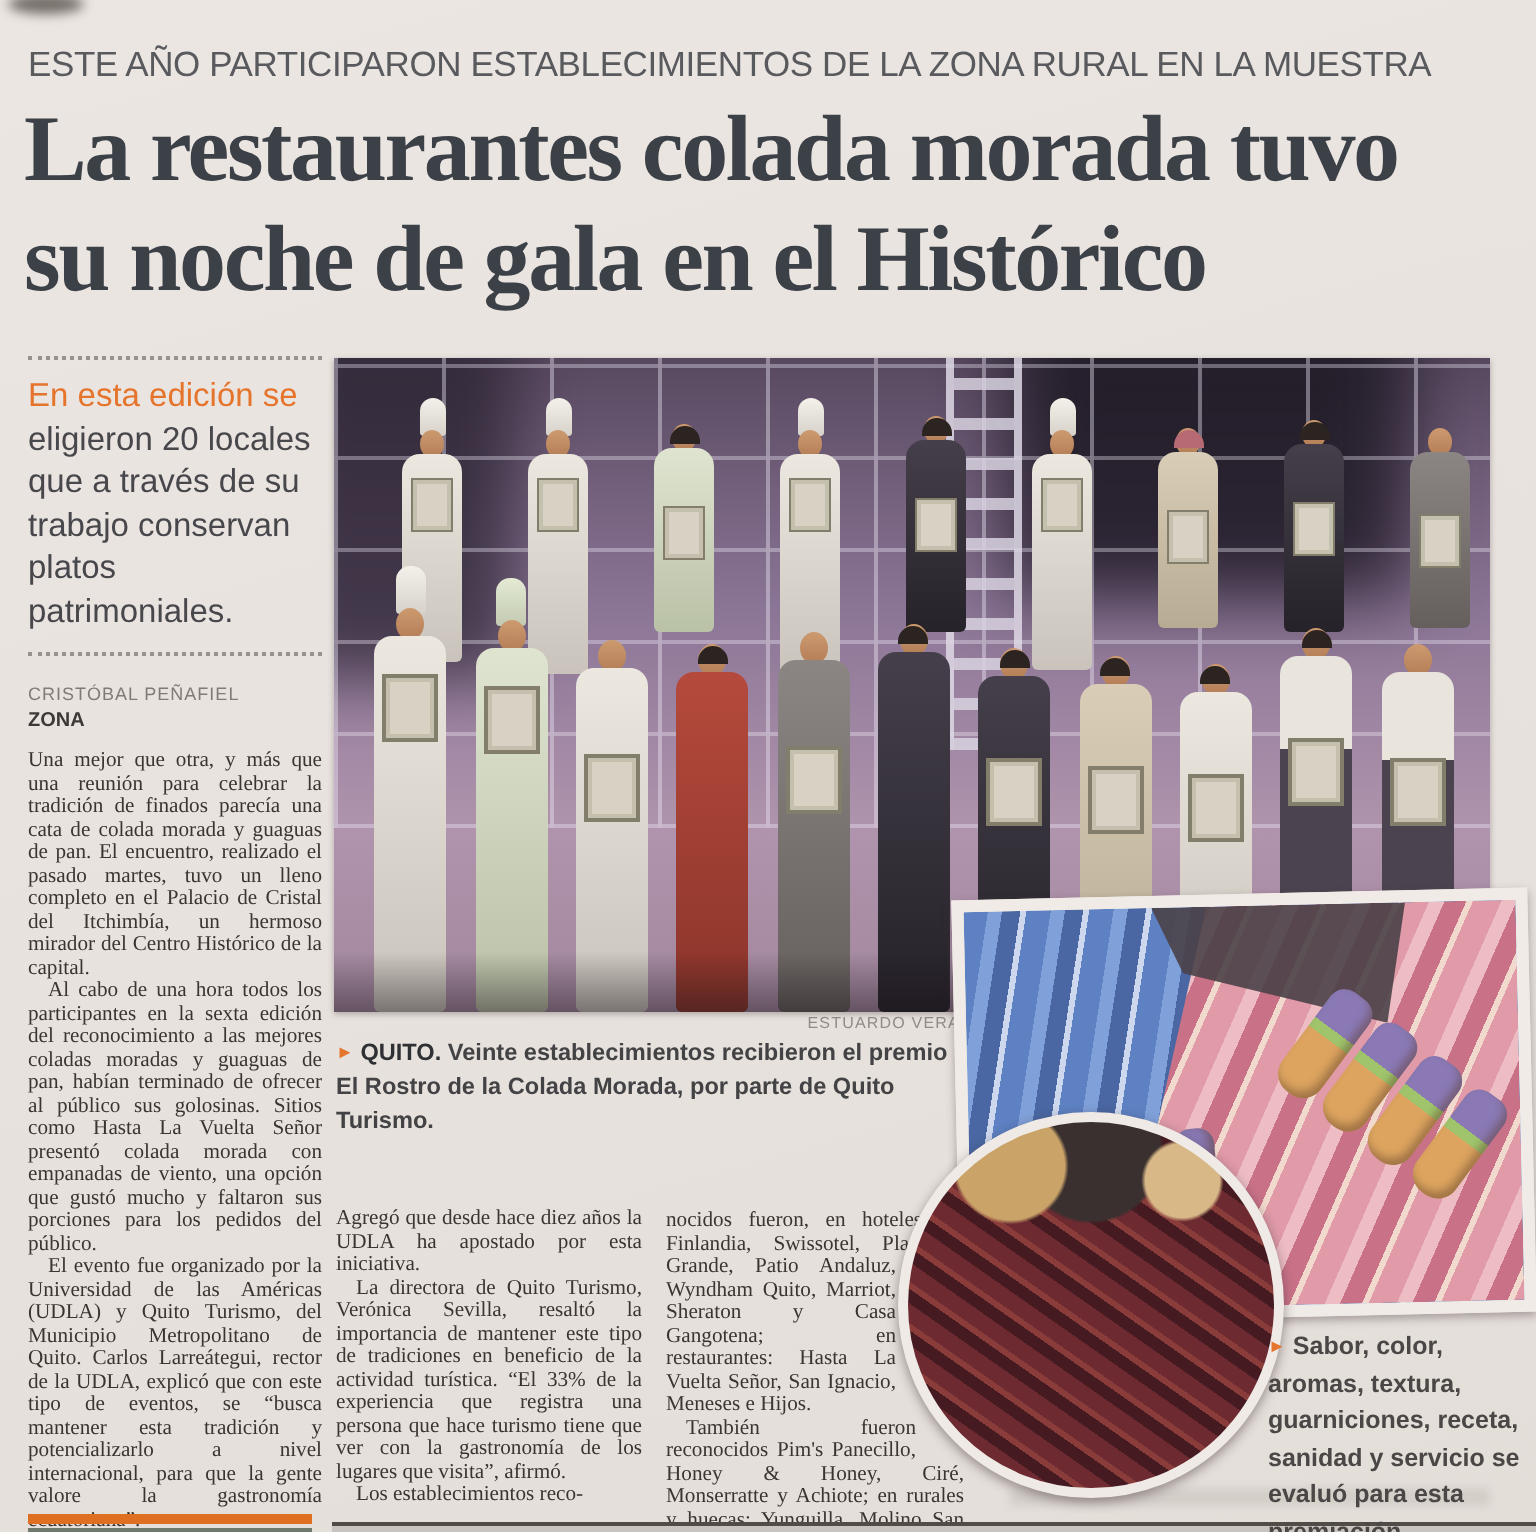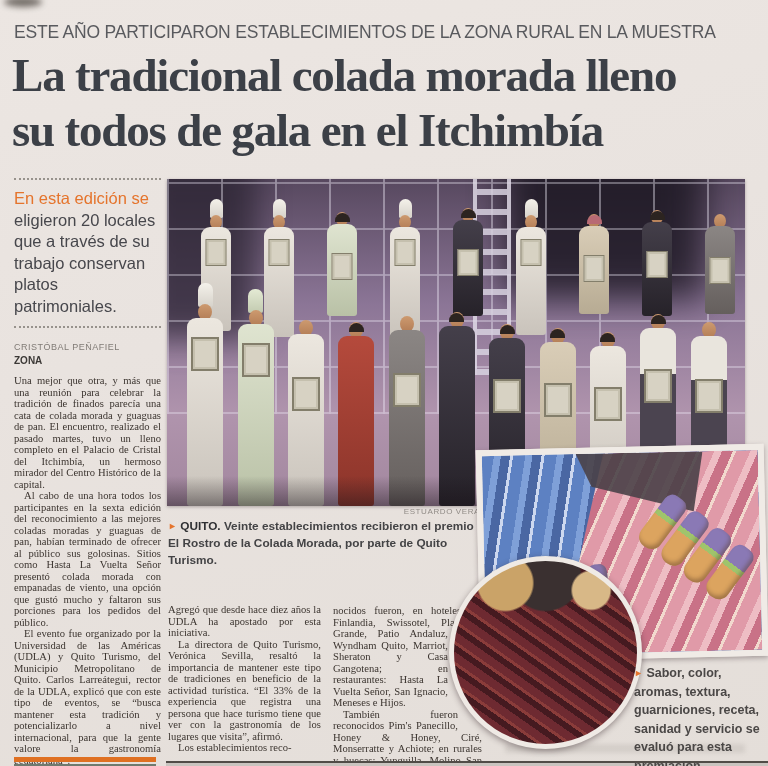--- a/index.html
+++ b/index.html
@@ -99,21 +99,21 @@
 </style>
 </head>
 <body>
 
 <div class="page">
 
   <div class="smudge"></div>
 
   <div class="kicker">ESTE AÑO PARTICIPARON ESTABLECIMIENTOS DE LA ZONA RURAL EN LA MUESTRA</div>
 
-  <h1 class="headline"><span>La tradicional colada morada lleno</span><br><span>su todos de gala en el Itchimbía</span></h1>
+  <h1 class="headline"><span>La restaurantes colada morada tuvo</span><br><span>su noche de gala en el Histórico</span></h1>
 
   <div class="sidebar">
     <div class="dotted"></div>
     <div class="standfirst">
       <span class="sf-hl">En esta edición se</span>
       <span>eligieron 20 locales que a través de su trabajo conservan platos patrimoniales.</span>
     </div>
     <div class="dotted b"></div>
     <div class="byline">CRISTÓBAL PEÑAFIEL</div>
     <div class="dateline">ZONA</div>

